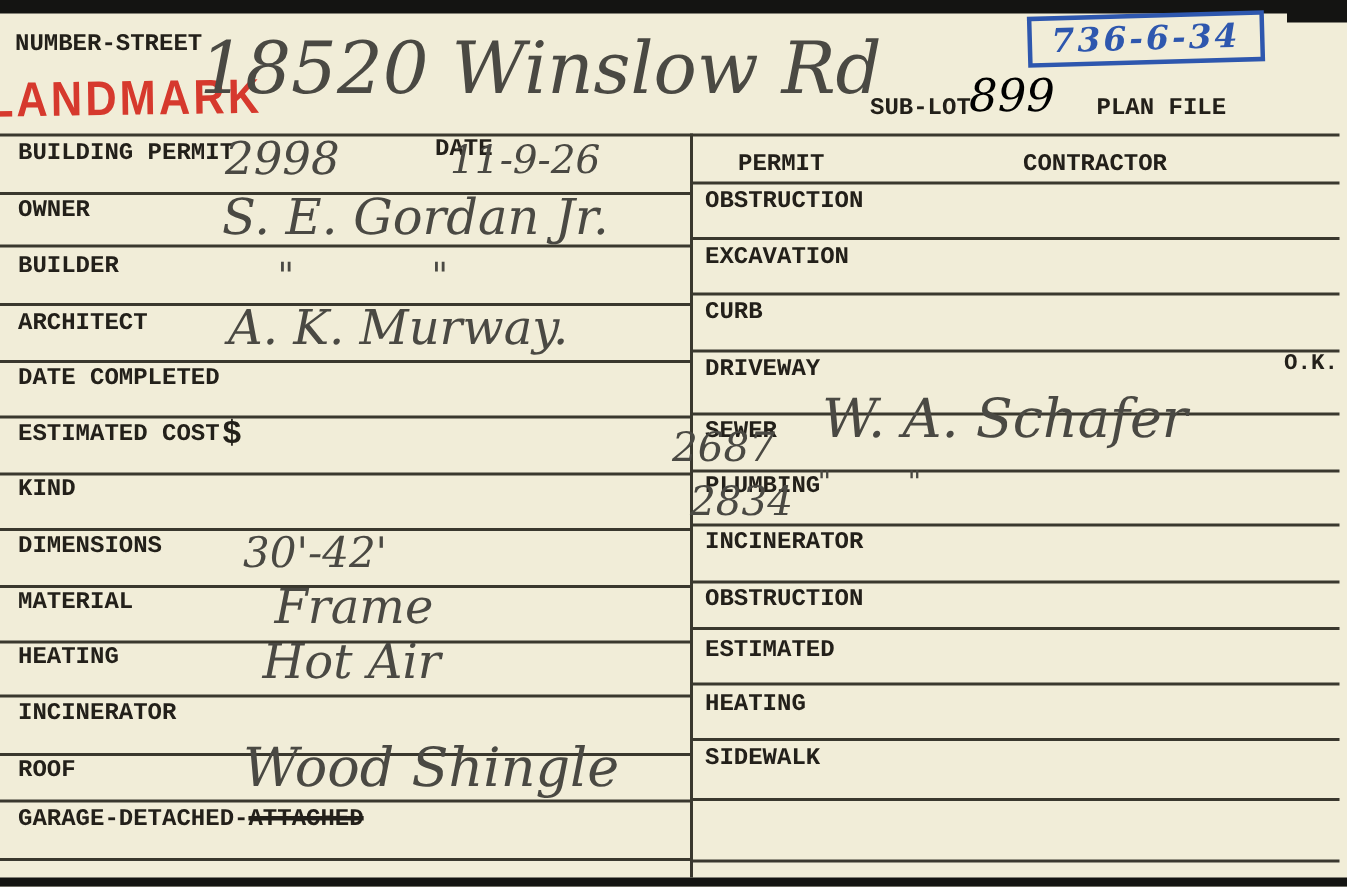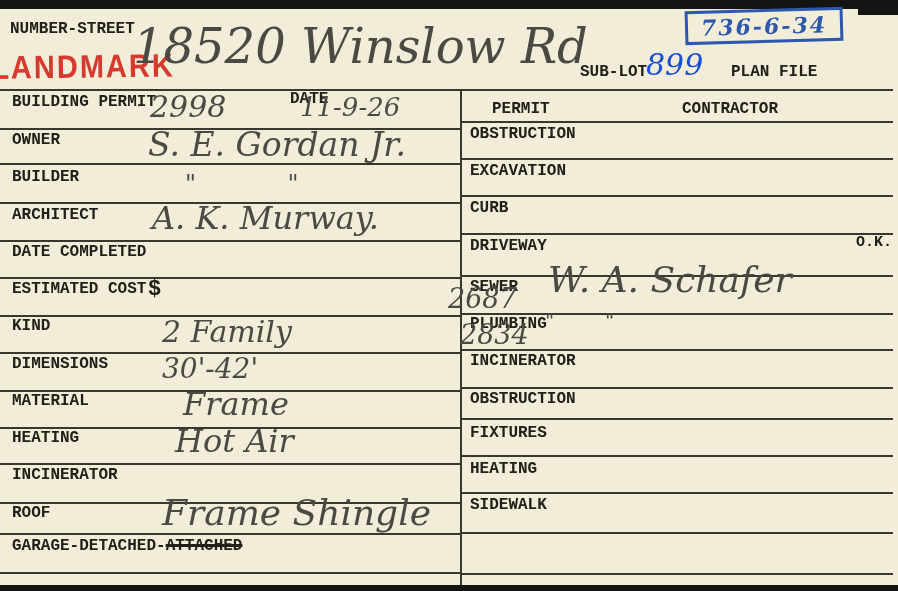--- a/index.html
+++ b/index.html
@@ -16,21 +16,21 @@
     font-family:"Liberation Mono",monospace;
     font-weight:700;font-size:16px;line-height:1;
     color:#23201a;white-space:pre;letter-spacing:0px;
   }
   .lbl .struck{text-decoration:line-through;text-decoration-thickness:2.5px;}
   .hand{
     position:absolute;
     font-family:"DejaVu Serif",serif;font-style:italic;
     color:#4a4943;line-height:1;white-space:pre;
   }
-  .pencil{color:#1d4ed8;}
+  .pencil{color:#000000;}
   .stamp{
     position:absolute;
     font-family:"Liberation Sans",sans-serif;font-weight:900;
     color:#d6392d;letter-spacing:2px;line-height:1;
     transform:rotate(-0.8deg) scaleY(1.12);transform-origin:left top;
   }
   .bluebox{
     position:absolute;border:3px solid #2e57ae;
     display:flex;align-items:center;justify-content:center;
     transform:rotate(-1.6deg);
@@ -106,39 +106,38 @@
   <div class="lbl" style="left:12px;top:430px">HEATING</div>
   <div class="lbl" style="left:12px;top:467px">INCINERATOR</div>
   <div class="lbl" style="left:12px;top:505px">ROOF</div>
   <div class="lbl" style="left:12px;top:538px"><span>GARAGE-DETACHED-</span><span class="struck">ATTACHED</span></div>
 
   <div class="hand" style="left:150px;top:92px;font-size:30px">2998</div>
   <div class="hand" style="left:300px;top:94px;font-size:26px">11-9-26</div>
   <div class="hand" style="left:148px;top:128px;font-size:33px">S. E. Gordan Jr.</div>
   <div class="hand" style="left:185px;top:172px;font-size:24px">"            "</div>
   <div class="hand" style="left:152px;top:202px;font-size:32px">A. K. Murway.</div>
-  <div class="hand" style="left:162px;top:317px;font-size:30px">2 Family</div>
   <div class="hand" style="left:162px;top:355px;font-size:28px">30'-42'</div>
   <div class="hand" style="left:183px;top:388px;font-size:32px">Frame</div>
   <div class="hand" style="left:175px;top:425px;font-size:32px">Hot Air</div>
-  <div class="hand" style="left:162px;top:495px;font-size:36px">Frame Shingle</div>
+  <div class="hand" style="left:162px;top:495px;font-size:36px">Wood Shingle</div>
 
   <div class="lbl" style="left:492px;top:101px">PERMIT</div>
   <div class="lbl" style="left:682px;top:101px">CONTRACTOR</div>
 
   <div class="lbl" style="left:470px;top:126px">OBSTRUCTION</div>
   <div class="lbl" style="left:470px;top:163px">EXCAVATION</div>
   <div class="lbl" style="left:470px;top:200px">CURB</div>
   <div class="lbl" style="left:470px;top:238px">DRIVEWAY</div>
   <div class="lbl" style="left:856px;top:235px;font-size:15px">O.K.</div>
   <div class="lbl" style="left:470px;top:279px">SEWER</div>
   <div class="lbl" style="left:470px;top:316px">PLUMBING</div>
   <div class="lbl" style="left:470px;top:353px">INCINERATOR</div>
   <div class="lbl" style="left:470px;top:391px">OBSTRUCTION</div>
-  <div class="lbl" style="left:470px;top:425px">FIXTURES</div>
+  <div class="lbl" style="left:470px;top:425px">ESTIMATED</div>
   <div class="lbl" style="left:470px;top:461px">HEATING</div>
   <div class="lbl" style="left:470px;top:497px">SIDEWALK</div>
 
   <div class="hand" style="left:448px;top:285px;font-size:27px">2687</div>
   <div class="hand" style="left:548px;top:262px;font-size:36px">W. A. Schafer</div>
   <div class="hand" style="left:460px;top:321px;font-size:27px">2834</div>
   <div class="hand" style="left:545px;top:311px;font-size:20px">"        "</div>
 
 </div>
 

